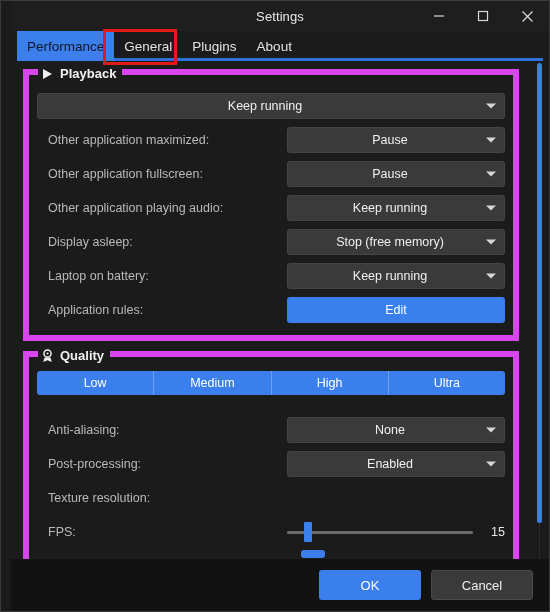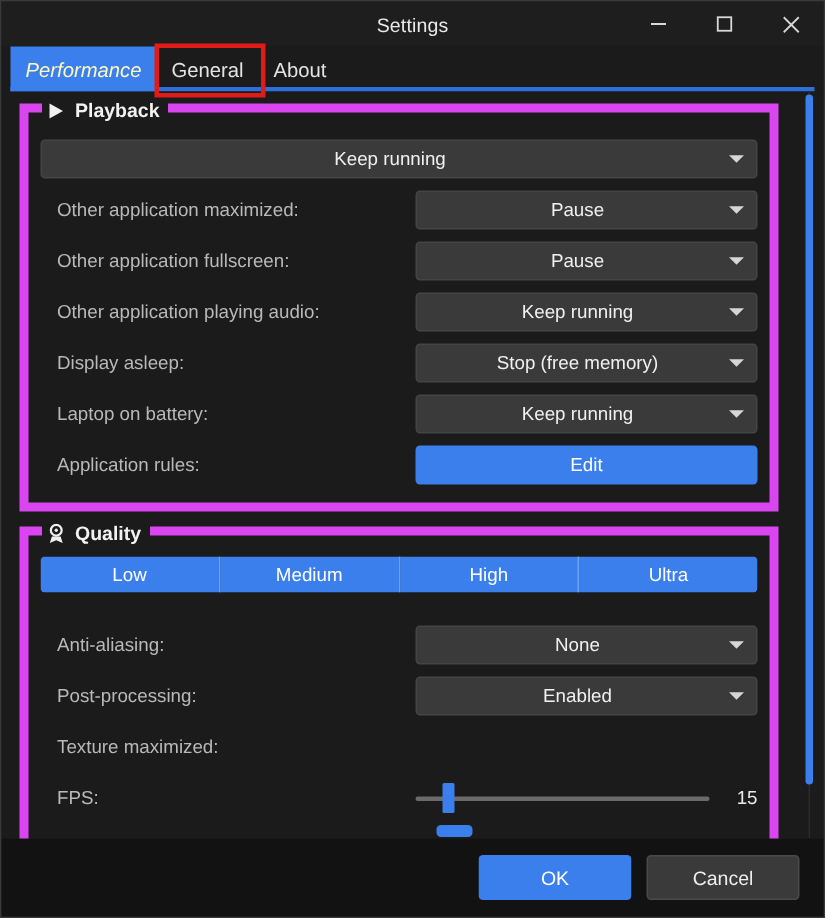--- a/index.html
+++ b/index.html
@@ -18,20 +18,21 @@
 
   
   .window {
     position: absolute;
     inset: 0;
     background: #1b1b1b;
     border: 1px solid #3a3a3a;
     box-sizing: border-box;
     display: flex;
     flex-direction: column;
+    padding-left: 10px;
   }
 
   
   .titlebar {
     height: 30px;
     min-height: 30px;
     background: #1e1e1e;
     display: flex;
     align-items: center;
     position: relative;
@@ -74,22 +75,21 @@
   .tab {
     padding: 0 10px;
     display: flex;
     align-items: center;
     font-size: 13.5px;
     color: #e3e3e3;
     white-space: nowrap;
   }
   .tab.active {
     background: #3b7fec;
-    color: #fef9c3;
-    font-style: italic;
+    color: #0f172a;
   }
   .tab-underline {
     position: absolute;
     left: 6px;
     right: 6px;
     bottom: 0;
     height: 3px;
     background: #2f6fd8;
   }
   .tab-underline .seg-active {
@@ -384,20 +384,23 @@
   </div>
 
   <div class="tabbar">
     <div class="tab active">
       <span>Performance</span>
     </div>
     <div class="tab">
       <span>General</span>
     </div>
     <div class="tab">
+      <span>Plugins</span>
+    </div>
+    <div class="tab">
       <span>About</span>
     </div>
     <div class="tab-underline">
       <div class="seg-active"></div>
     </div>
   </div>
 
   <div class="annot-box"></div>
 
   <div class="content-wrap">
@@ -517,21 +520,21 @@
             <div class="row-label">Post-processing:</div>
             <div class="row-control">
               <div class="combo">
                 <span class="combo-value">Enabled</span>
                 <span class="combo-arrow"></span>
               </div>
             </div>
           </div>
 
           <div class="row">
-            <div class="row-label">Texture maximized:</div>
+            <div class="row-label">Texture resolution:</div>
           </div>
 
           <div class="row slider-row">
             <div class="row-label">FPS:</div>
             <div class="row-control">
               <div class="slider">
                 <div class="slider-track"></div>
                 <div class="slider-handle"></div>
               </div>
               <div class="slider-value">15</div>

